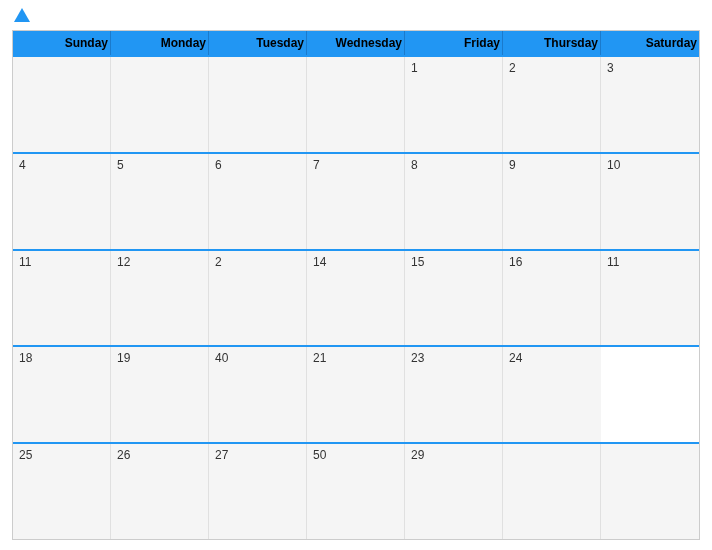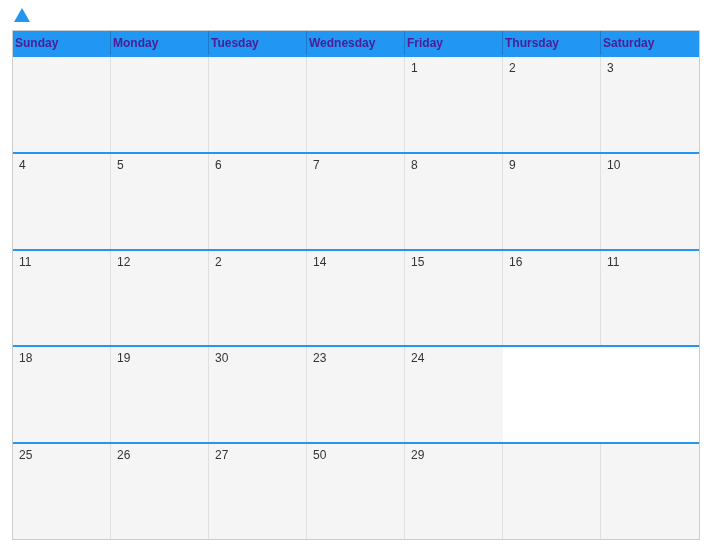--- a/index.html
+++ b/index.html
@@ -65,24 +65,24 @@
       display: flex;
       flex-direction: column;
       border: 1px solid #ccc;
     }
     .cal-header-row {
       display: grid;
       grid-template-columns: repeat(7, 1fr);
       background: #2196F3;
     }
     .cal-header-cell {
-      color: #4c1d95;
+      color: #000000;
       font-size: 12px;
       font-weight: bold;
-      text-align: left;
+      text-align: right;
       padding: 5px 2px;
       border-right: 1px solid #1a7acc;
     }
     .cal-header-cell:last-child {
       border-right: none;
     }
     .cal-weeks {
       flex: 1;
       display: flex;
       flex-direction: column;
@@ -166,21 +166,22 @@
           <div class="cal-cell"><span class="day-num">12</span></div>
           <div class="cal-cell"><span class="day-num">2</span></div>
           <div class="cal-cell"><span class="day-num">14</span></div>
           <div class="cal-cell"><span class="day-num">15</span></div>
           <div class="cal-cell"><span class="day-num">16</span></div>
           <div class="cal-cell"><span class="day-num">11</span></div>
         </div>
         <div class="cal-week">
           <div class="cal-cell"><span class="day-num">18</span></div>
           <div class="cal-cell"><span class="day-num">19</span></div>
-          <div class="cal-cell"><span class="day-num">30</span></div>
+          <div class="cal-cell"><span class="day-num">40</span></div>
+          <div class="cal-cell"><span class="day-num">21</span></div>
           <div class="cal-cell"><span class="day-num">23</span></div>
           <div class="cal-cell"><span class="day-num">24</span></div>
         </div>
         <div class="cal-week">
           <div class="cal-cell"><span class="day-num">25</span></div>
           <div class="cal-cell"><span class="day-num">26</span></div>
           <div class="cal-cell"><span class="day-num">27</span></div>
           <div class="cal-cell"><span class="day-num">50</span></div>
           <div class="cal-cell"><span class="day-num">29</span></div>
           <div class="cal-cell empty"></div>

